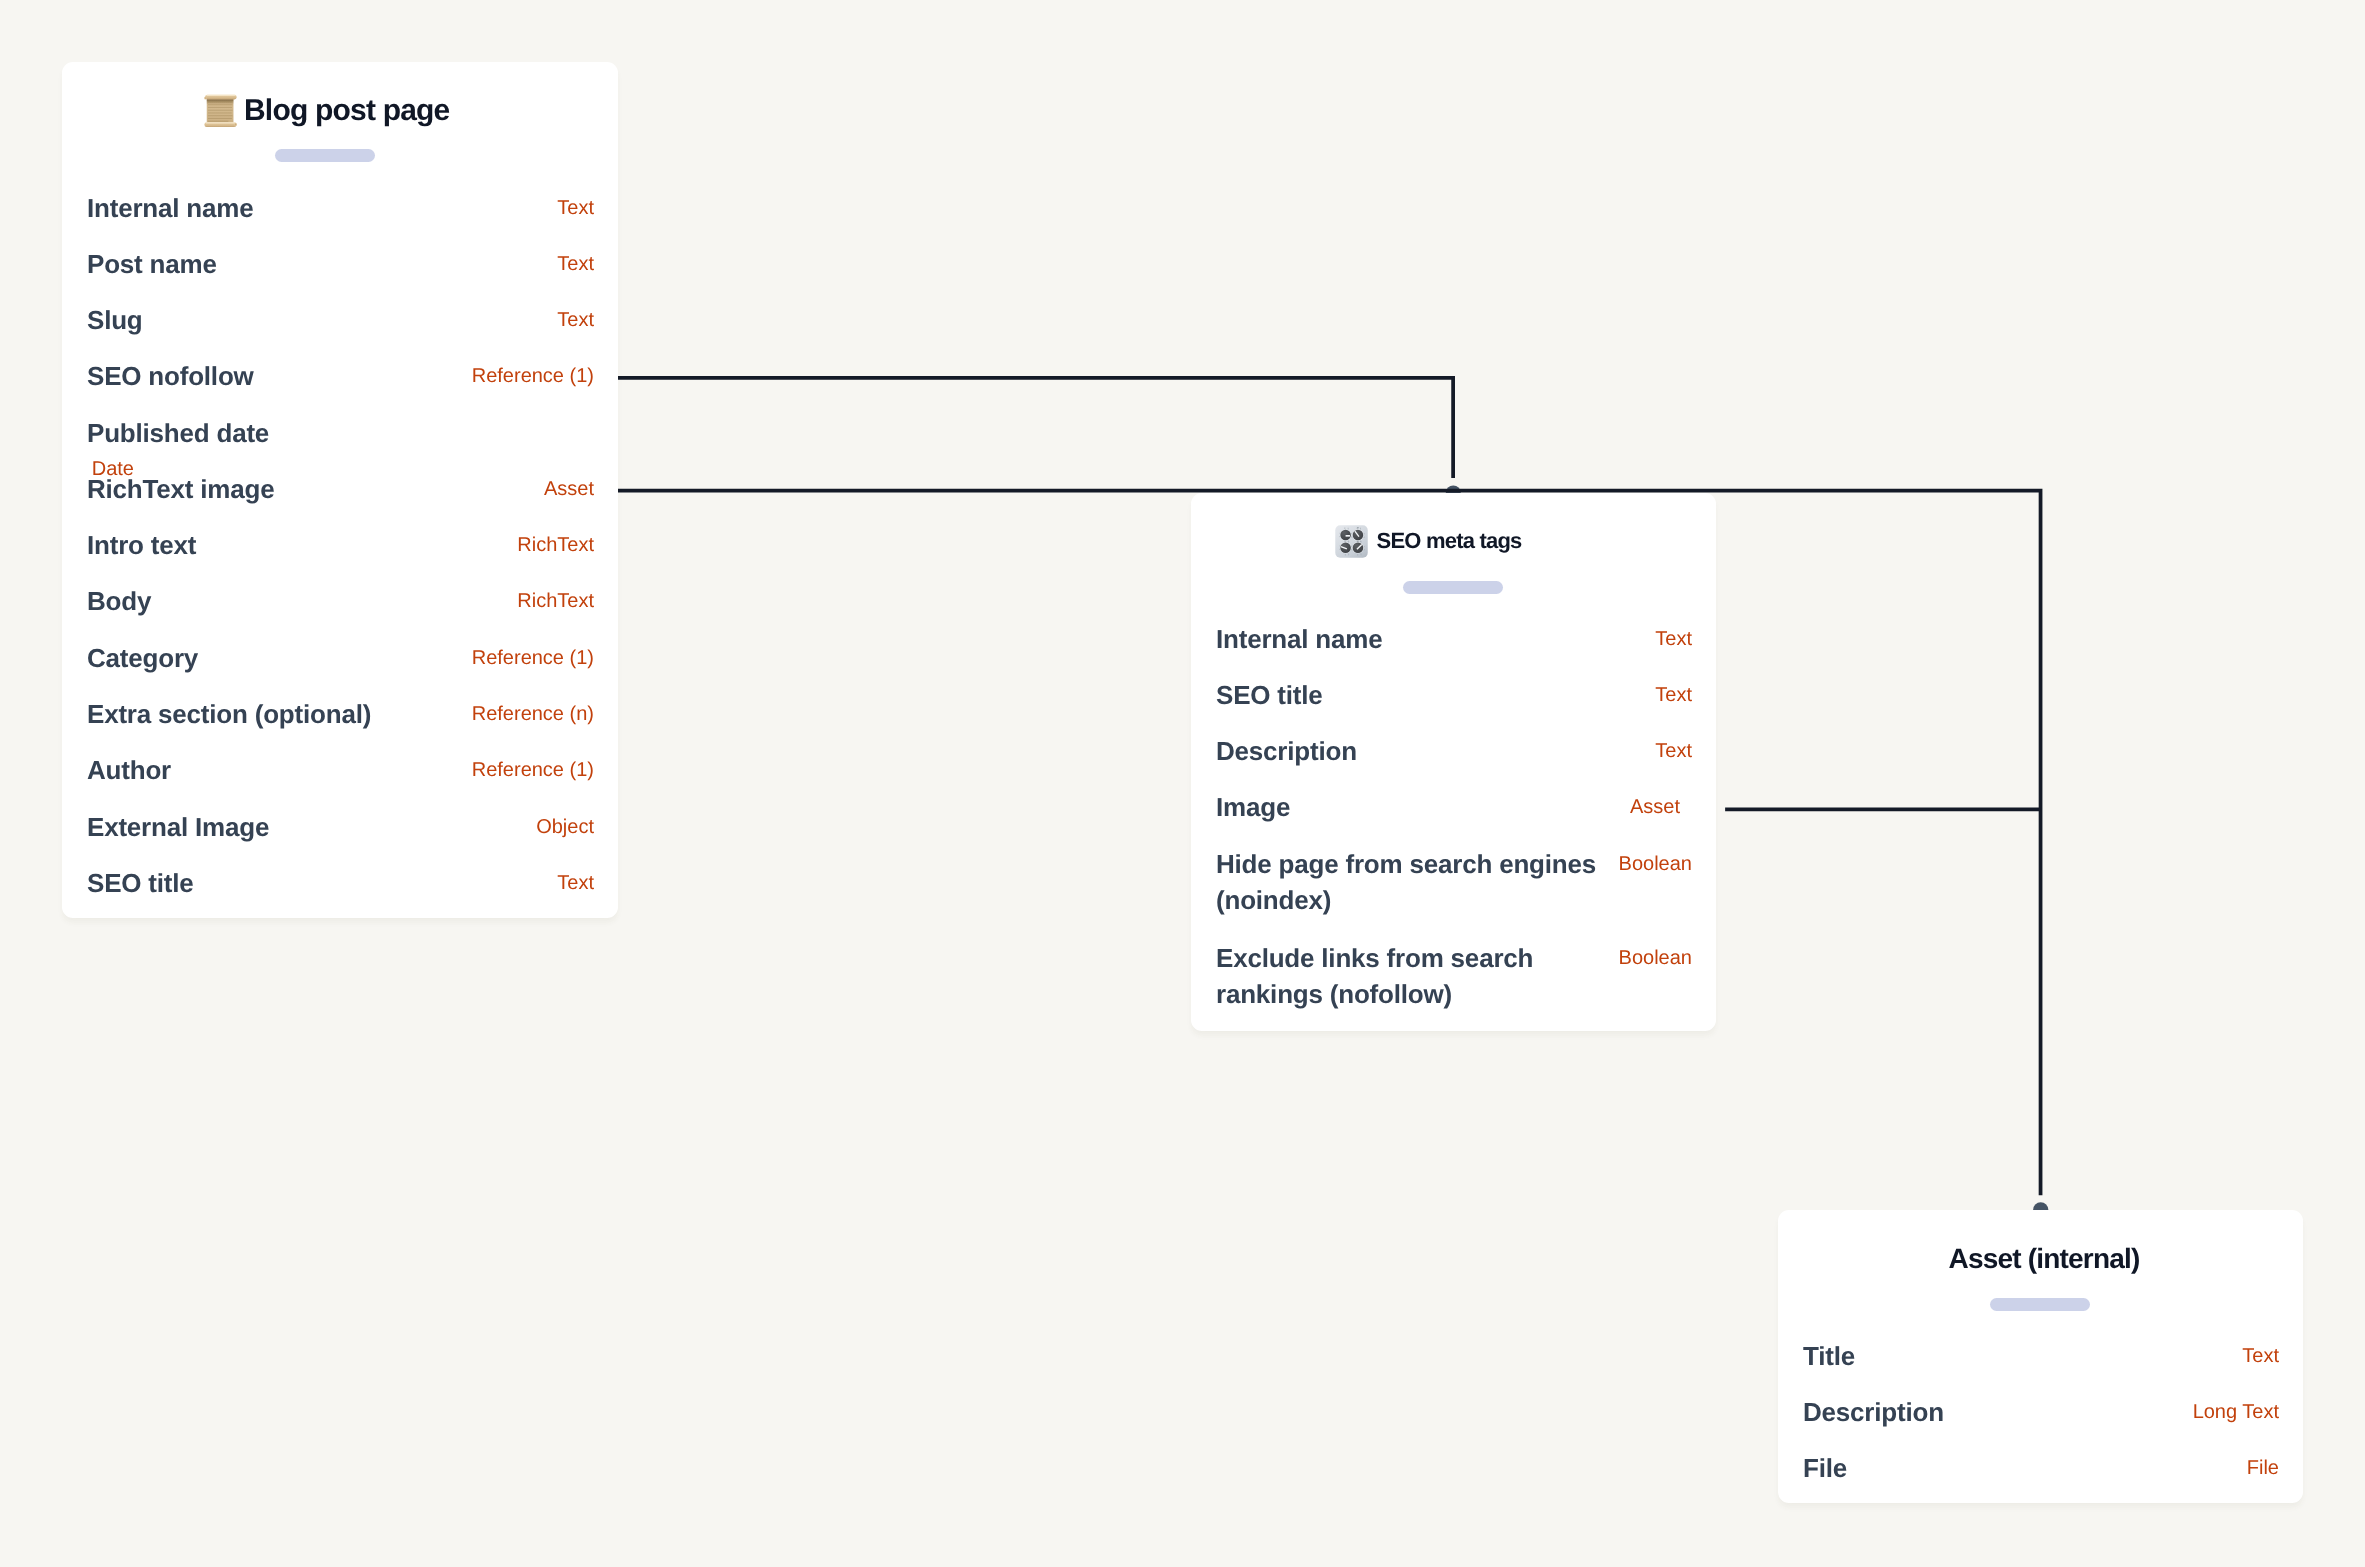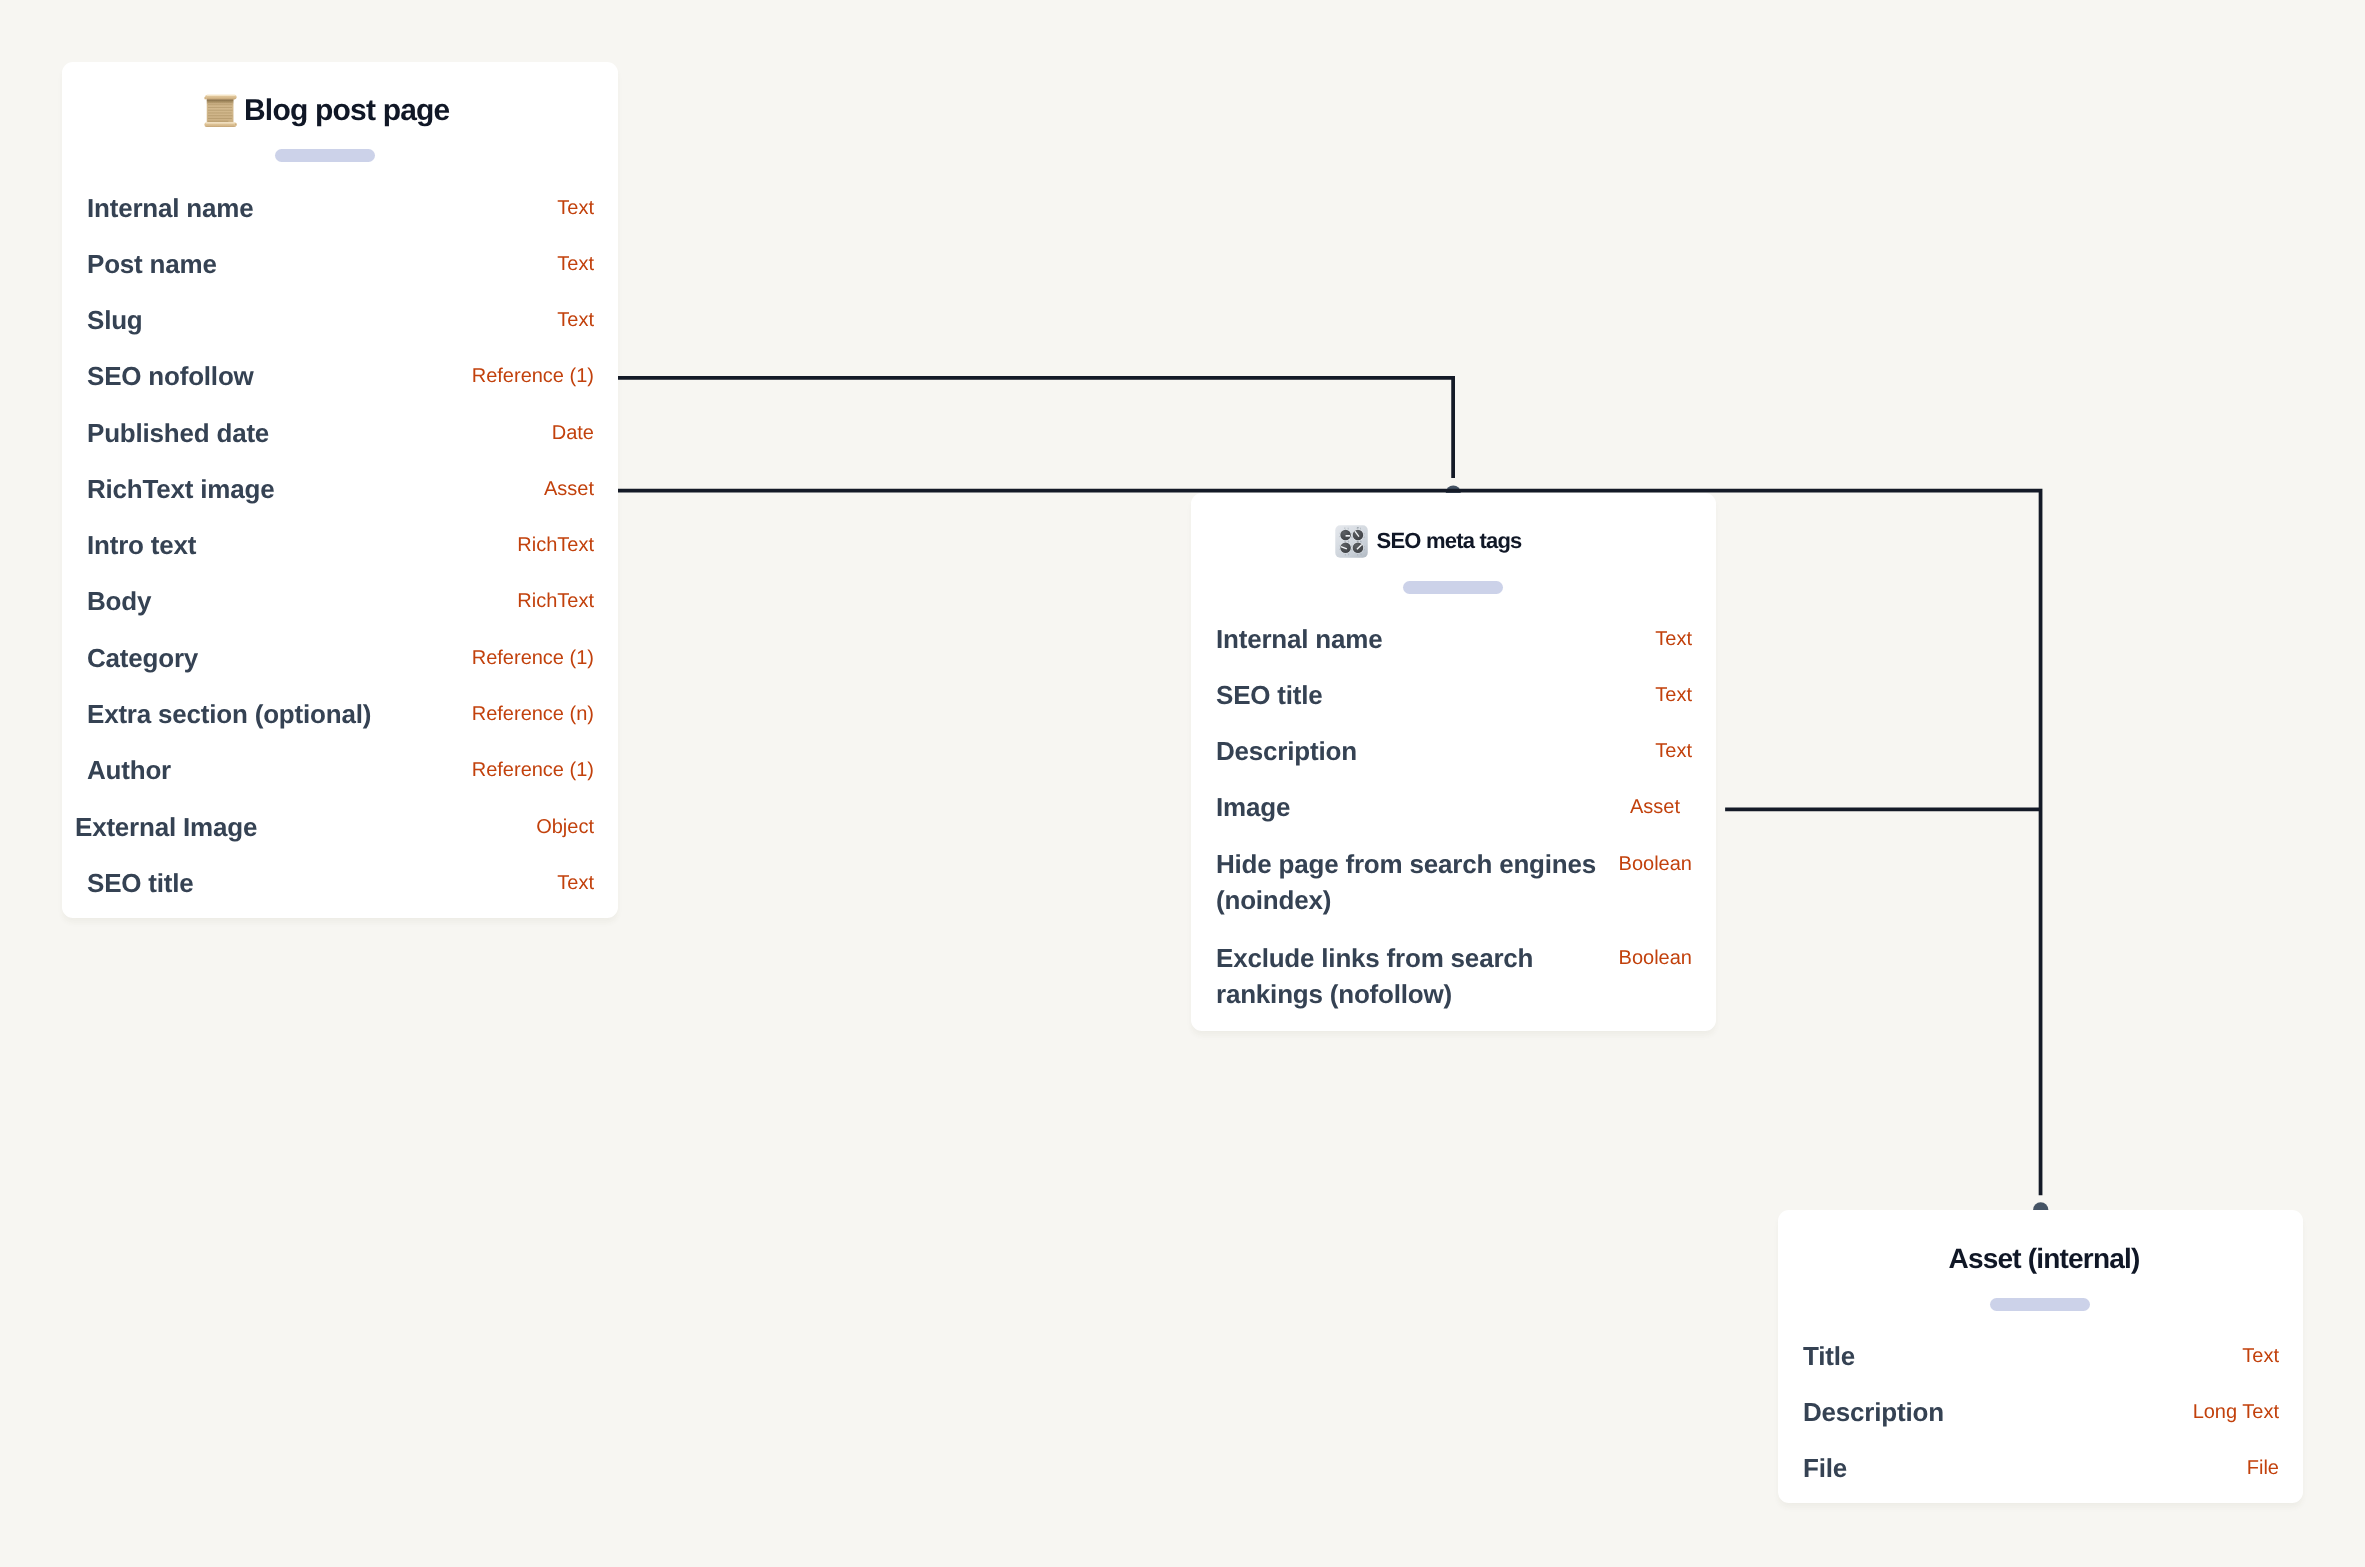--- a/index.html
+++ b/index.html
@@ -94,21 +94,21 @@
       <span class="v">Text</span>
     </div>
     <div class="row" style="left:25px;right:24px;top:240px;">
       <span class="k">Slug</span>
       <span class="v">Text</span>
     </div>
     <div class="row" style="left:25px;right:24px;top:296px;">
       <span class="k">SEO nofollow</span>
       <span class="v">Reference (1)</span>
     </div>
-    <div class="row" style="left:25px;right:24px;top:353px;">
+    <div class="row" style="left:25px;right:24px;top:353px;flex-direction:column;">
       <span class="k">Published date</span>
       <span class="v">Date</span>
     </div>
     <div class="row" style="left:25px;right:24px;top:409px;">
       <span class="k">RichText image</span>
       <span class="v">Asset</span>
     </div>
     <div class="row" style="left:25px;right:24px;top:465px;">
       <span class="k">Intro text</span>
       <span class="v">RichText</span>
@@ -122,21 +122,21 @@
       <span class="v">Reference (1)</span>
     </div>
     <div class="row" style="left:25px;right:24px;top:634px;">
       <span class="k">Extra section (optional)</span>
       <span class="v">Reference (n)</span>
     </div>
     <div class="row" style="left:25px;right:24px;top:690px;">
       <span class="k">Author</span>
       <span class="v">Reference (1)</span>
     </div>
-    <div class="row" style="left:13px;right:24px;top:747px;">
+    <div class="row" style="left:25px;right:24px;top:747px;">
       <span class="k">External Image</span>
       <span class="v">Object</span>
     </div>
     <div class="row" style="left:25px;right:24px;top:803px;">
       <span class="k">SEO title</span>
       <span class="v">Text</span>
     </div>
   </div>
 
   <div class="card" style="left:1191px;top:493px;width:525px;height:538px;">

